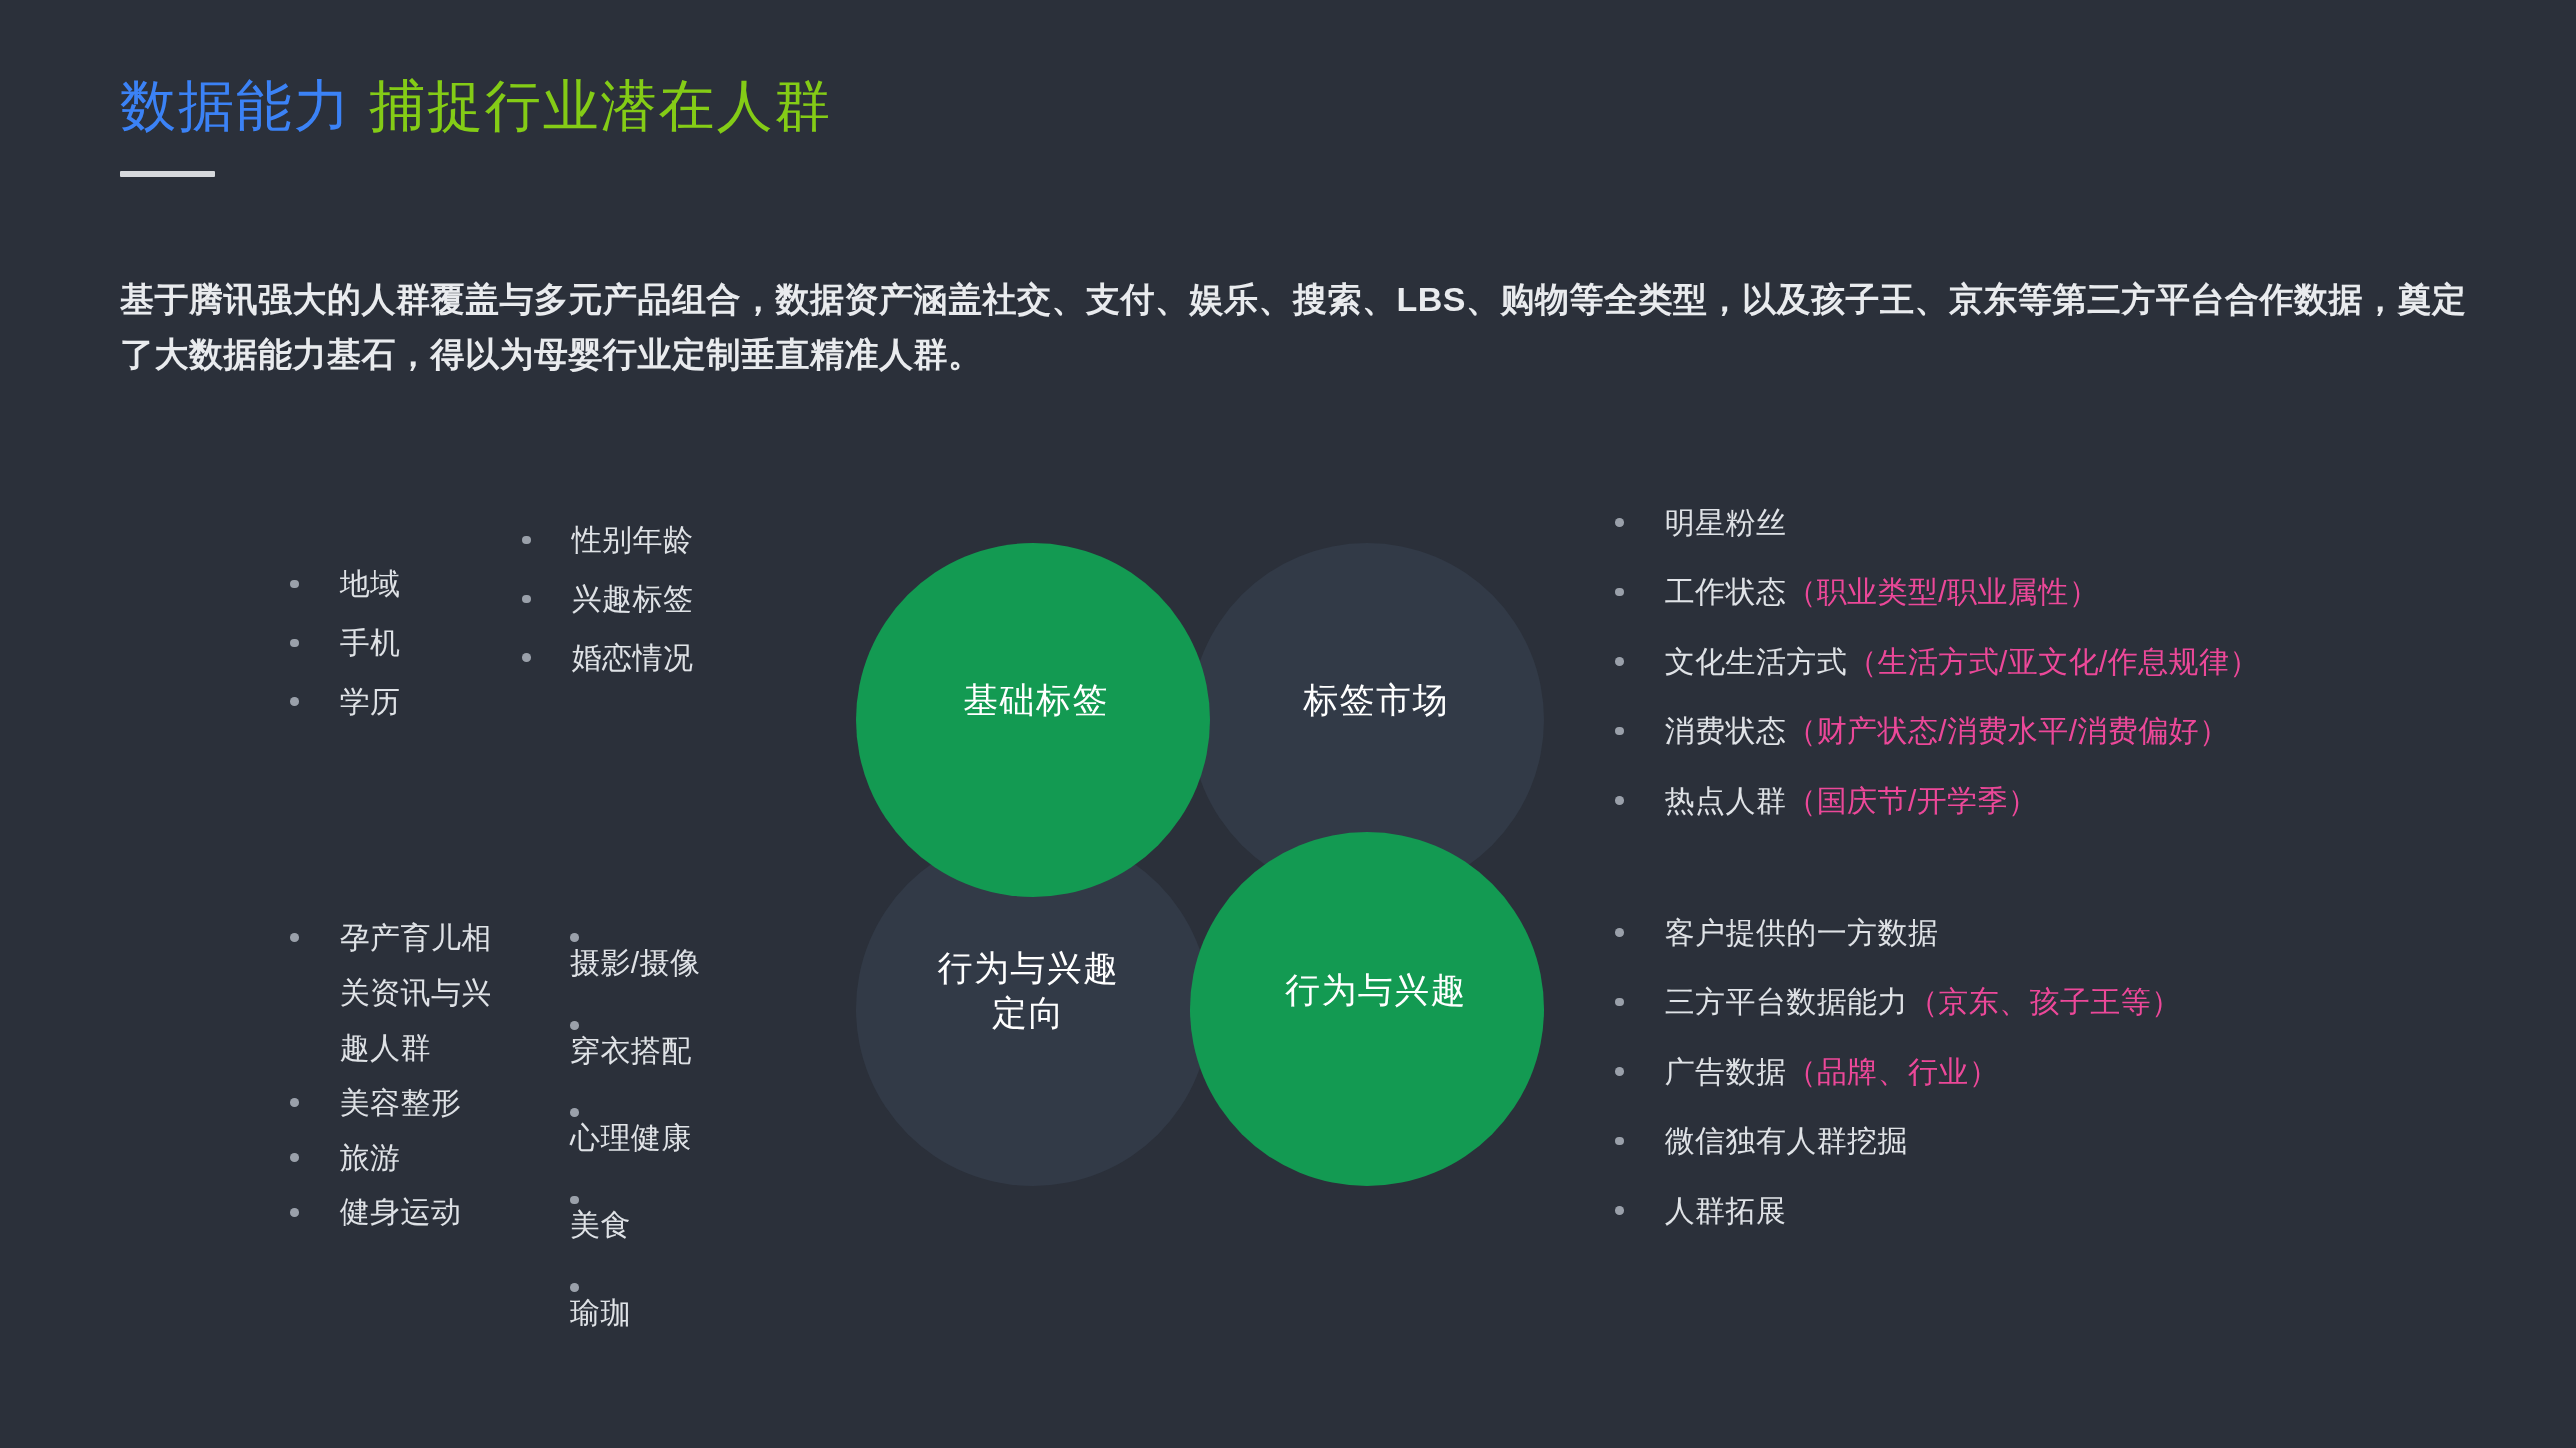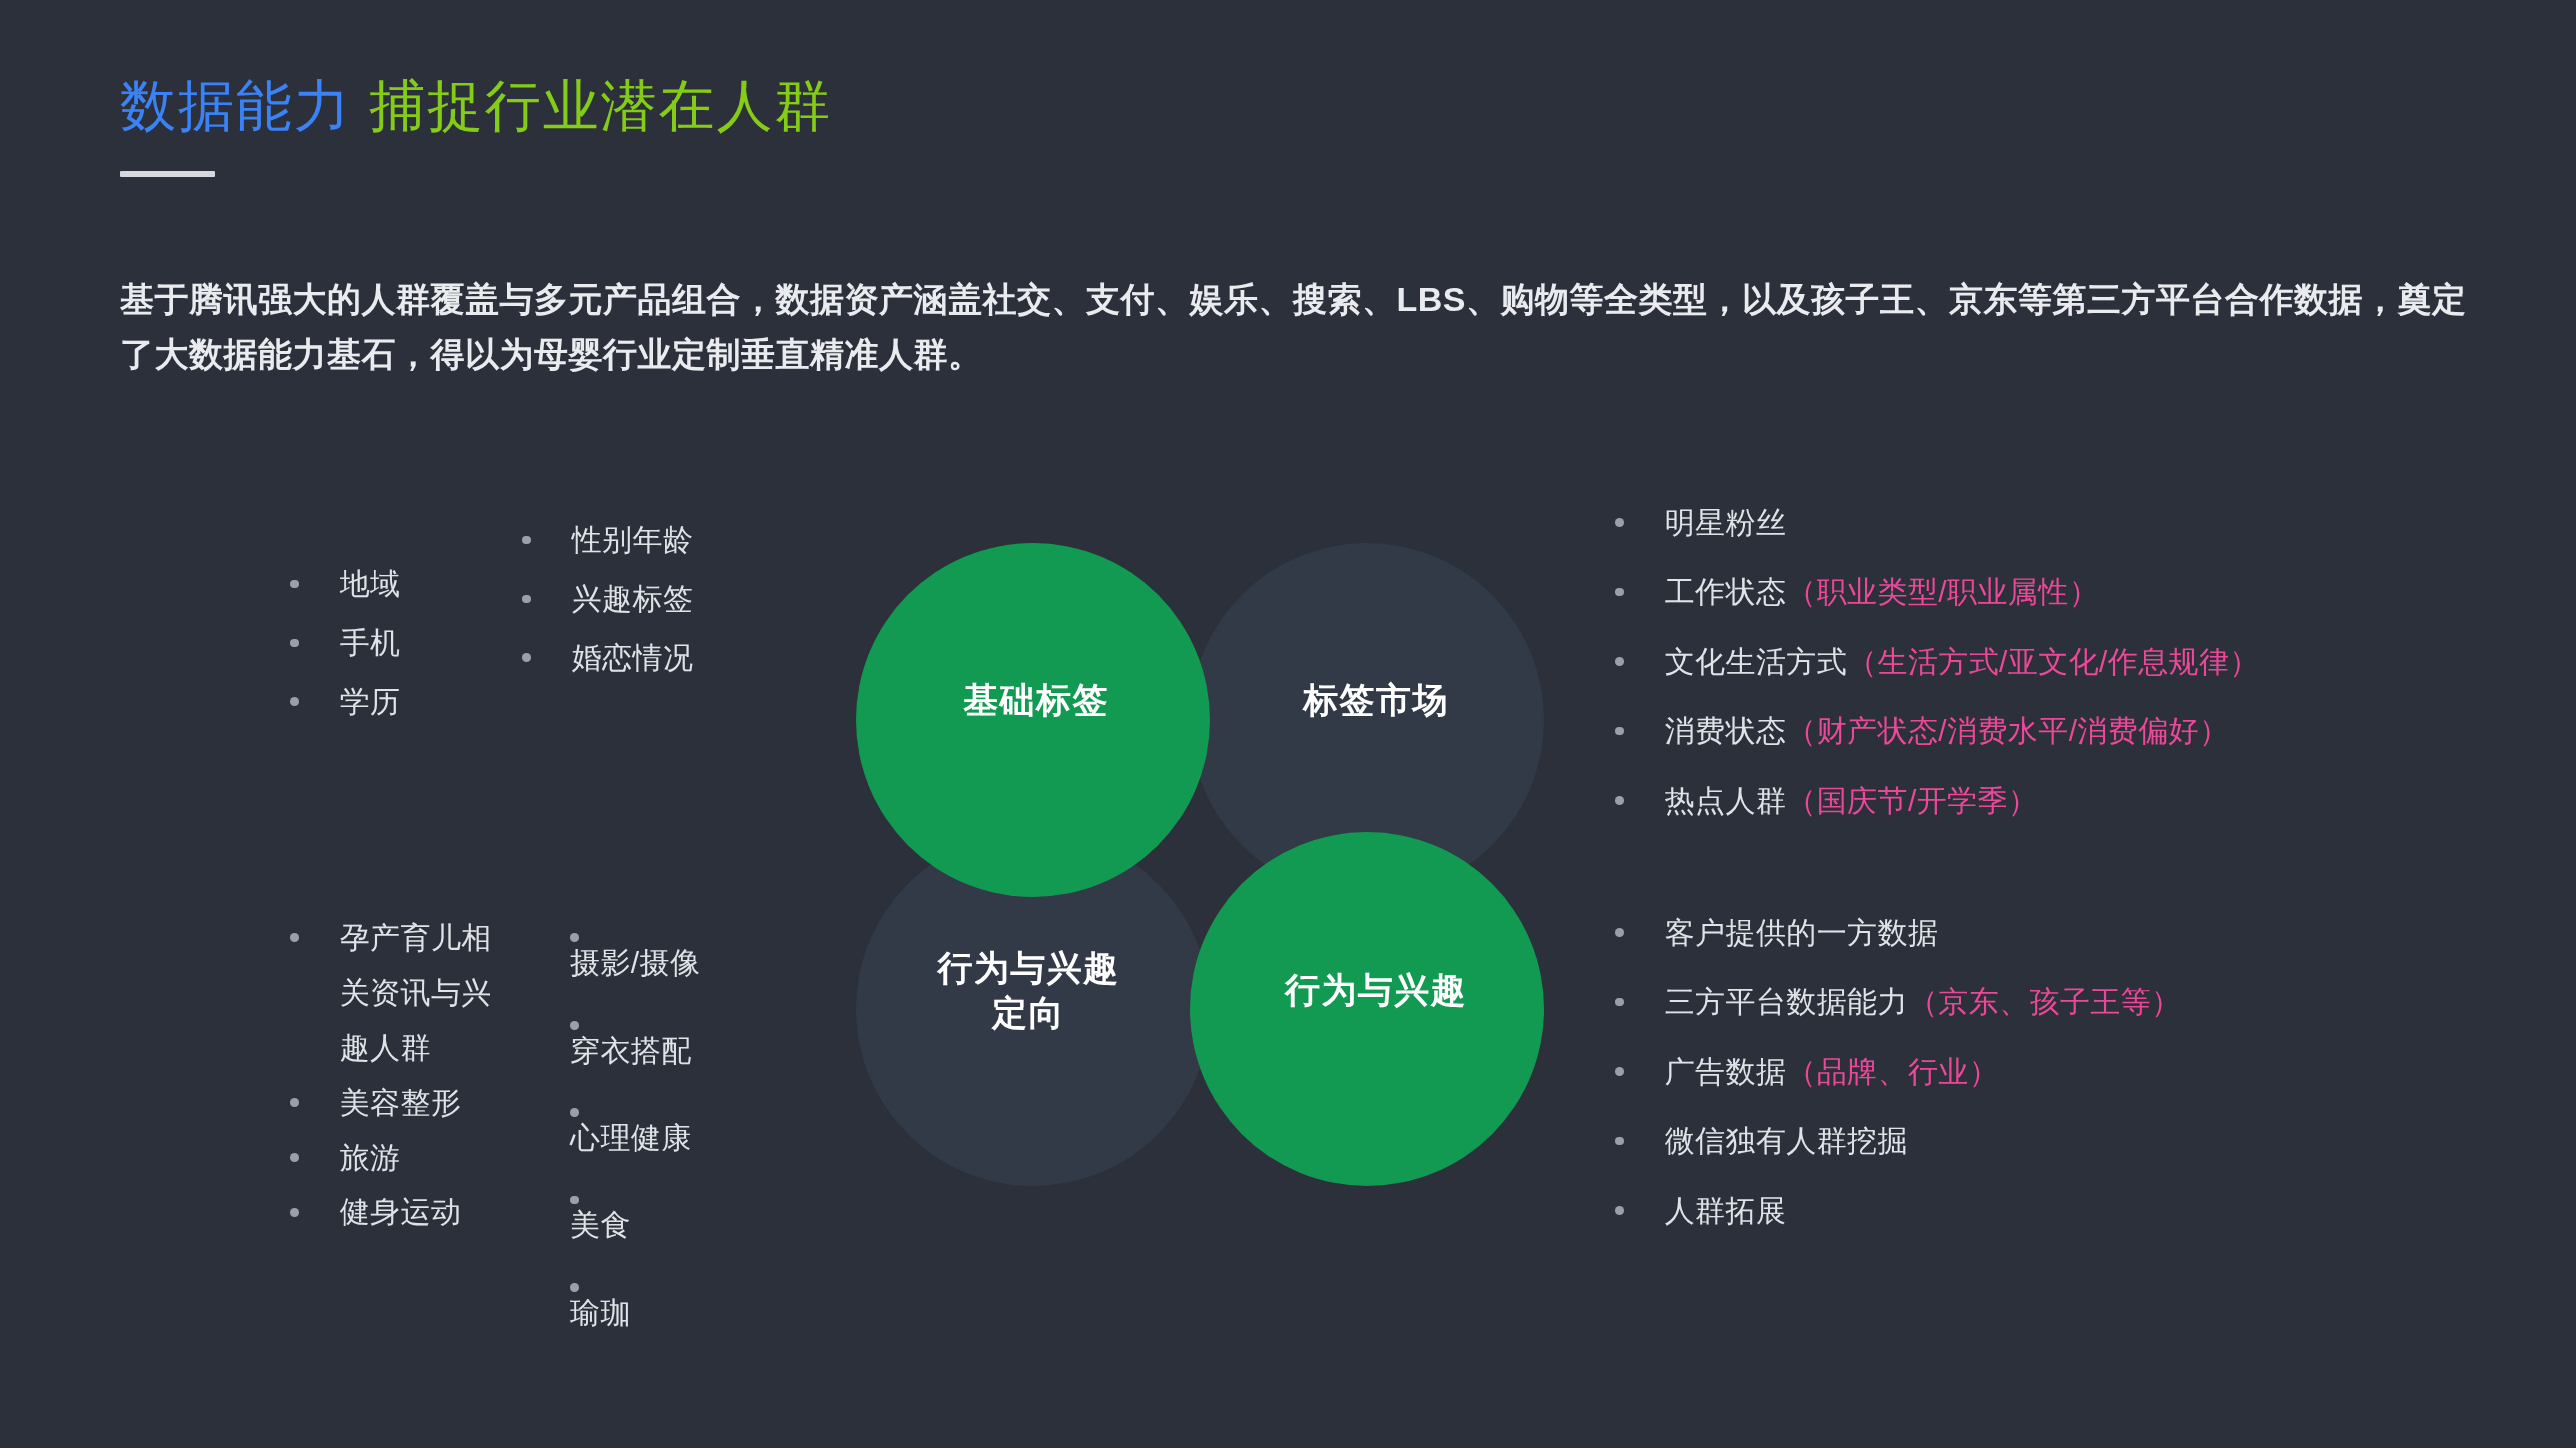--- a/index.html
+++ b/index.html
@@ -106,21 +106,20 @@
   .grp-tr-1 .bullet-list li,
   .grp-br-1 .bullet-list li { margin-bottom: 28px; white-space: nowrap; }
 
   
   .venn {
     position: absolute;
     left: 850px;
     top: 0px;
     width: 715px;
     height: 715px;
-    font-weight: bold;
   }
 
   .circle {
     position: absolute;
     width: 354px;
     height: 354px;
     border-radius: 50%;
     display: flex;
     align-items: center;
     justify-content: center;

